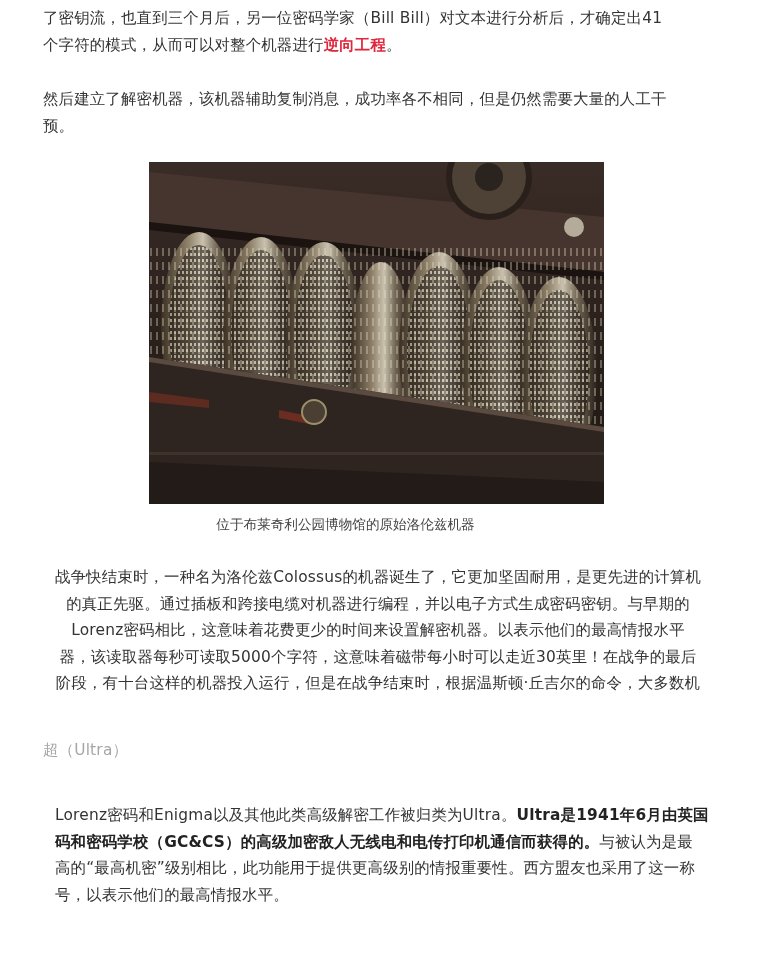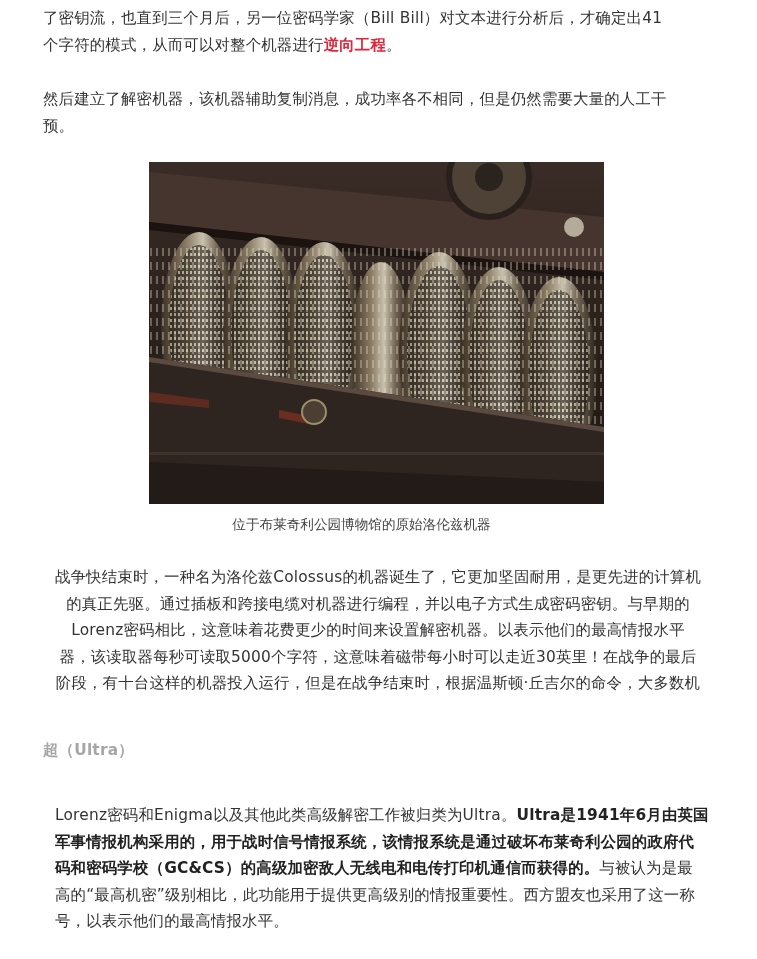--- a/index.html
+++ b/index.html
@@ -54,34 +54,34 @@
       width: 455px;
       height: 342px;
       overflow: hidden;
       background: #2b211d;
     }
     .figure svg {
       display: block;
     }
     .caption {
       position: absolute;
-      left: 16px;
+      left: 0;
       top: 512px;
       width: 691px;
       text-align: center;
       font-size: 13.6px;
       color: #444444;
       line-height: 24px;
     }
     .section-heading {
       position: absolute;
       left: 43px;
       top: 737px;
       font-size: 15.4px;
-      font-weight: bold;
+      font-weight: normal;
       color: #a6a6a6;
       line-height: 27px;
       letter-spacing: 0.2px;
     }
   </style>
 </head>
 <body>
 
 <div class="article">
 
@@ -103,23 +103,20 @@
     <span class="line">战争快结束时，一种名为洛伦兹Colossus的机器诞生了，它更加坚固耐用，是更先进的计算机</span>
     <span class="line">的真正先驱。通过插板和跨接电缆对机器进行编程，并以电子方式生成密码密钥。与早期的</span>
     <span class="line">Lorenz密码相比，这意味着花费更少的时间来设置解密机器。以表示他们的最高情报水平</span>
     <span class="line">器，该读取器每秒可读取5000个字符，这意味着磁带每小时可以走近30英里！在战争的最后</span>
     <span class="line">阶段，有十台这样的机器投入运行，但是在战争结束时，根据温斯顿·丘吉尔的命令，大多数机</span>
   </p>
 
   <p class="para tight" style="top:790px;margin:12px;">
     <span class="line">
       <span>Lorenz密码和Enigma以及其他此类高级解密工作被归类为Ultra。</span><strong class="bold">Ultra是1941年6月由英国</strong>
-    </span>
-    <span class="line">
-      <strong class="bold">军事情报机构采用的，用于战时信号情报系统，该情报系统是通过破坏布莱奇利公园的政府代</strong>
     </span>
     <span class="line">
       <strong class="bold">码和密码学校（GC&amp;CS）的高级加密敌人无线电和电传打印机通信而获得的。</strong><span>与被认为是最</span>
     </span>
     <span class="line">
       <span>高的“最高机密”级别相比，此功能用于提供更高级别的情报重要性。西方盟友也采用了这一称</span>
     </span>
     <span class="line">
       <span>号，以表示他们的最高情报水平。</span>
     </span>

